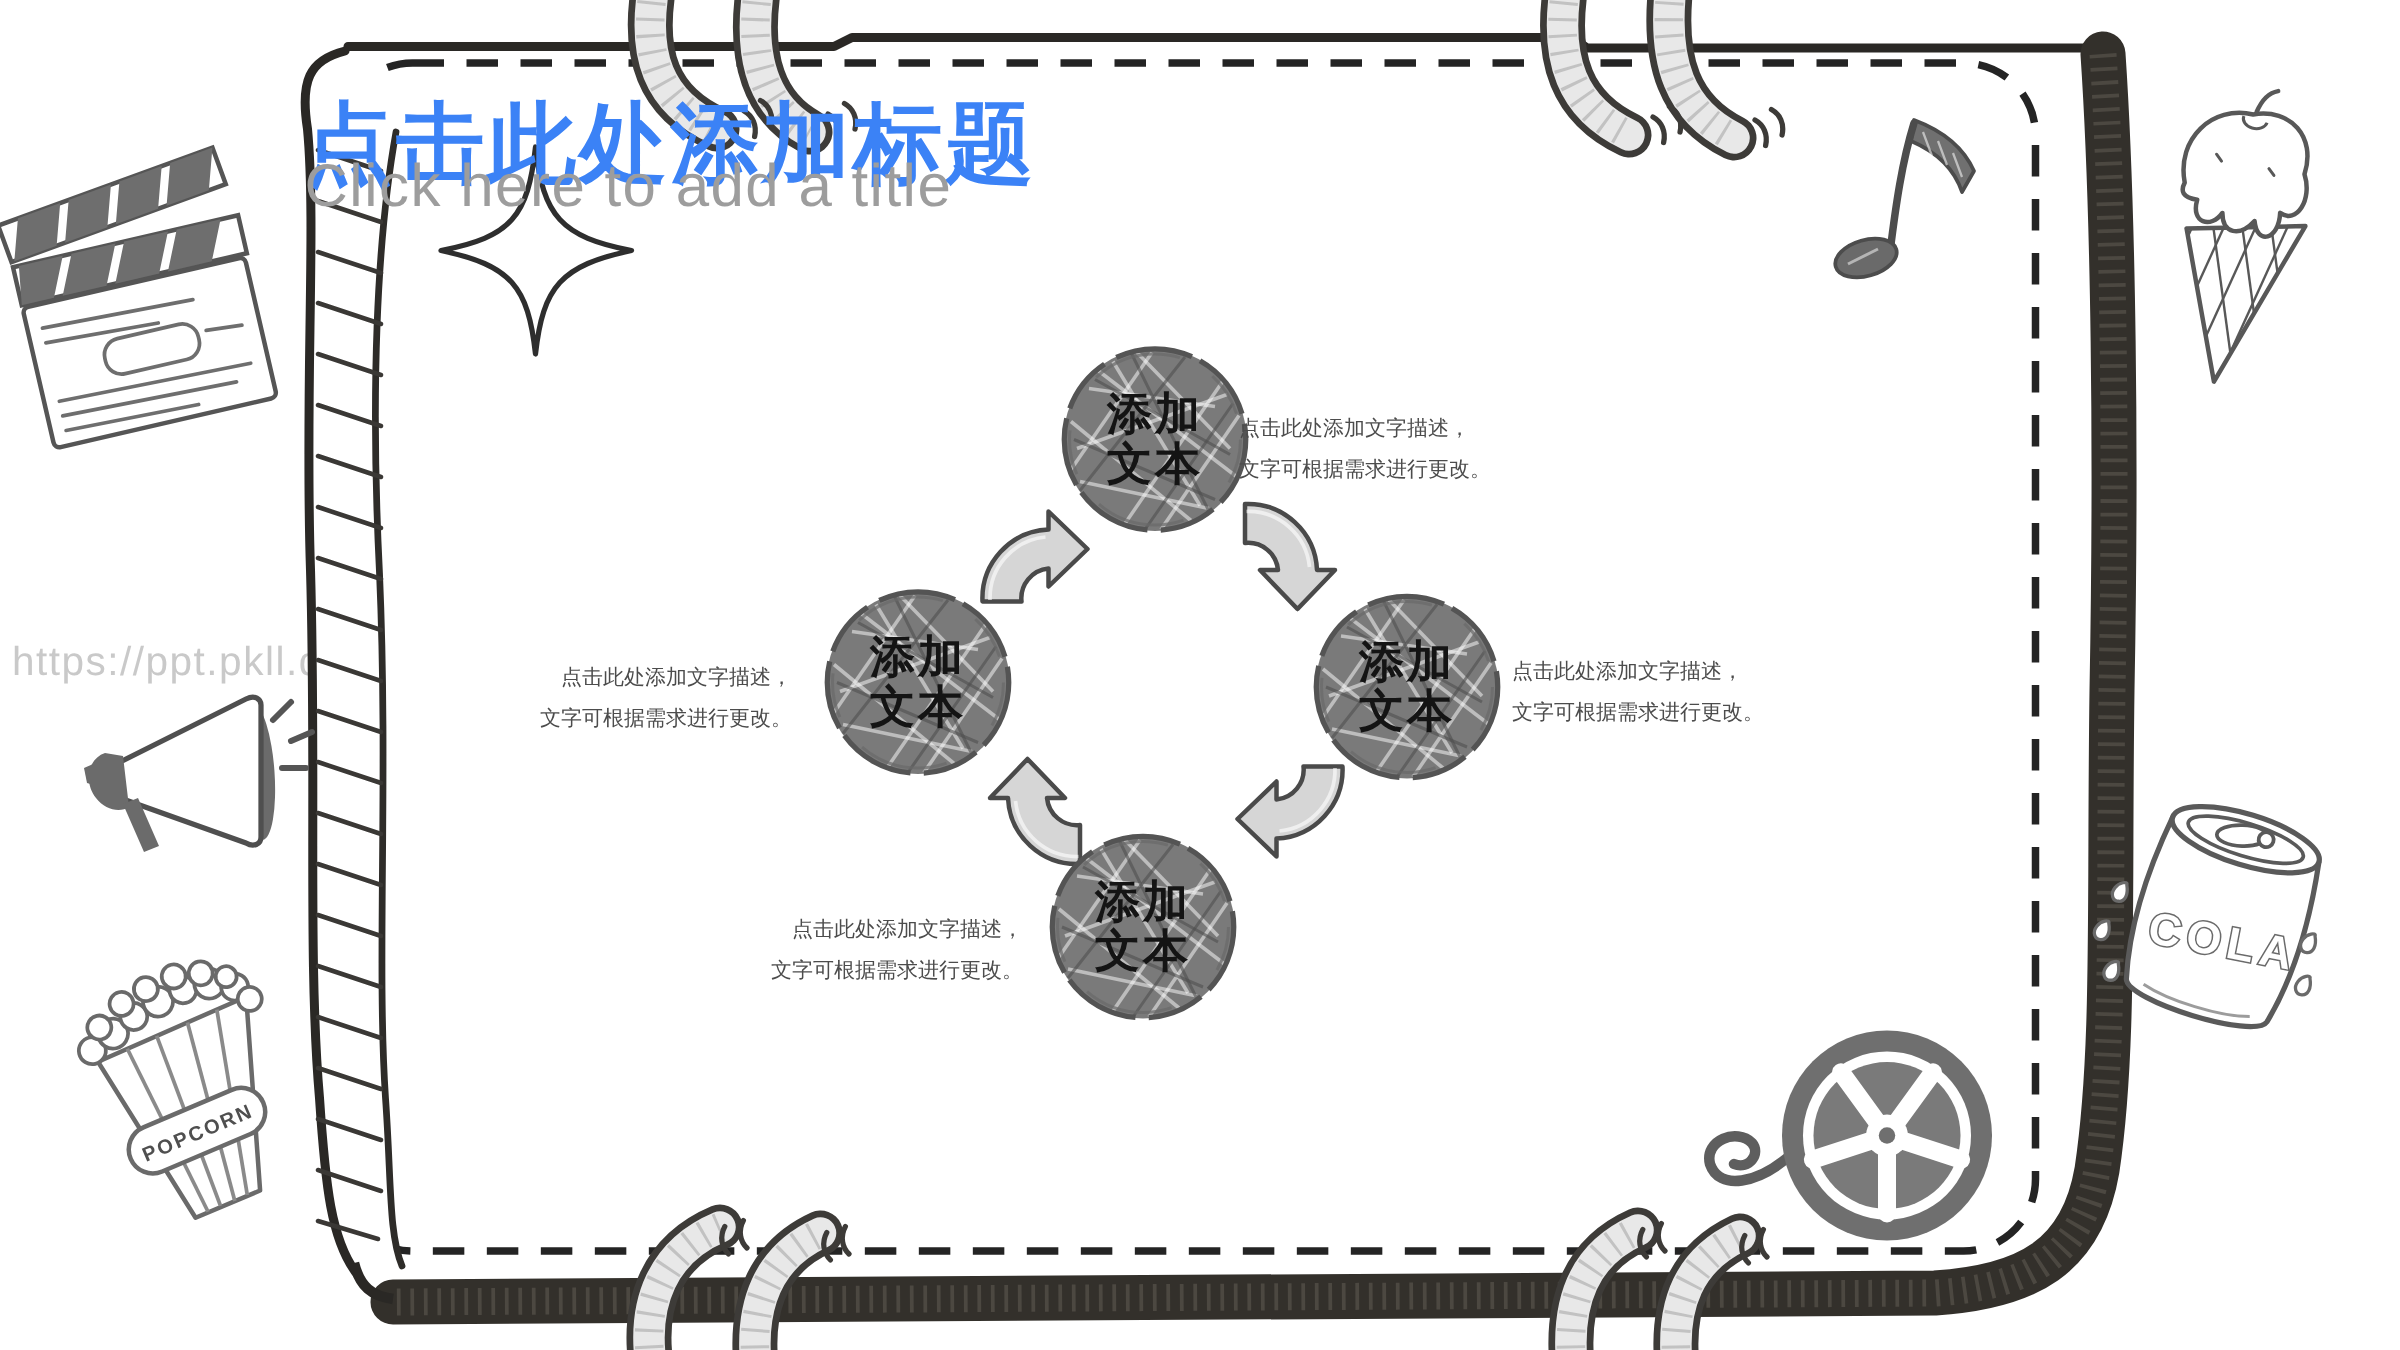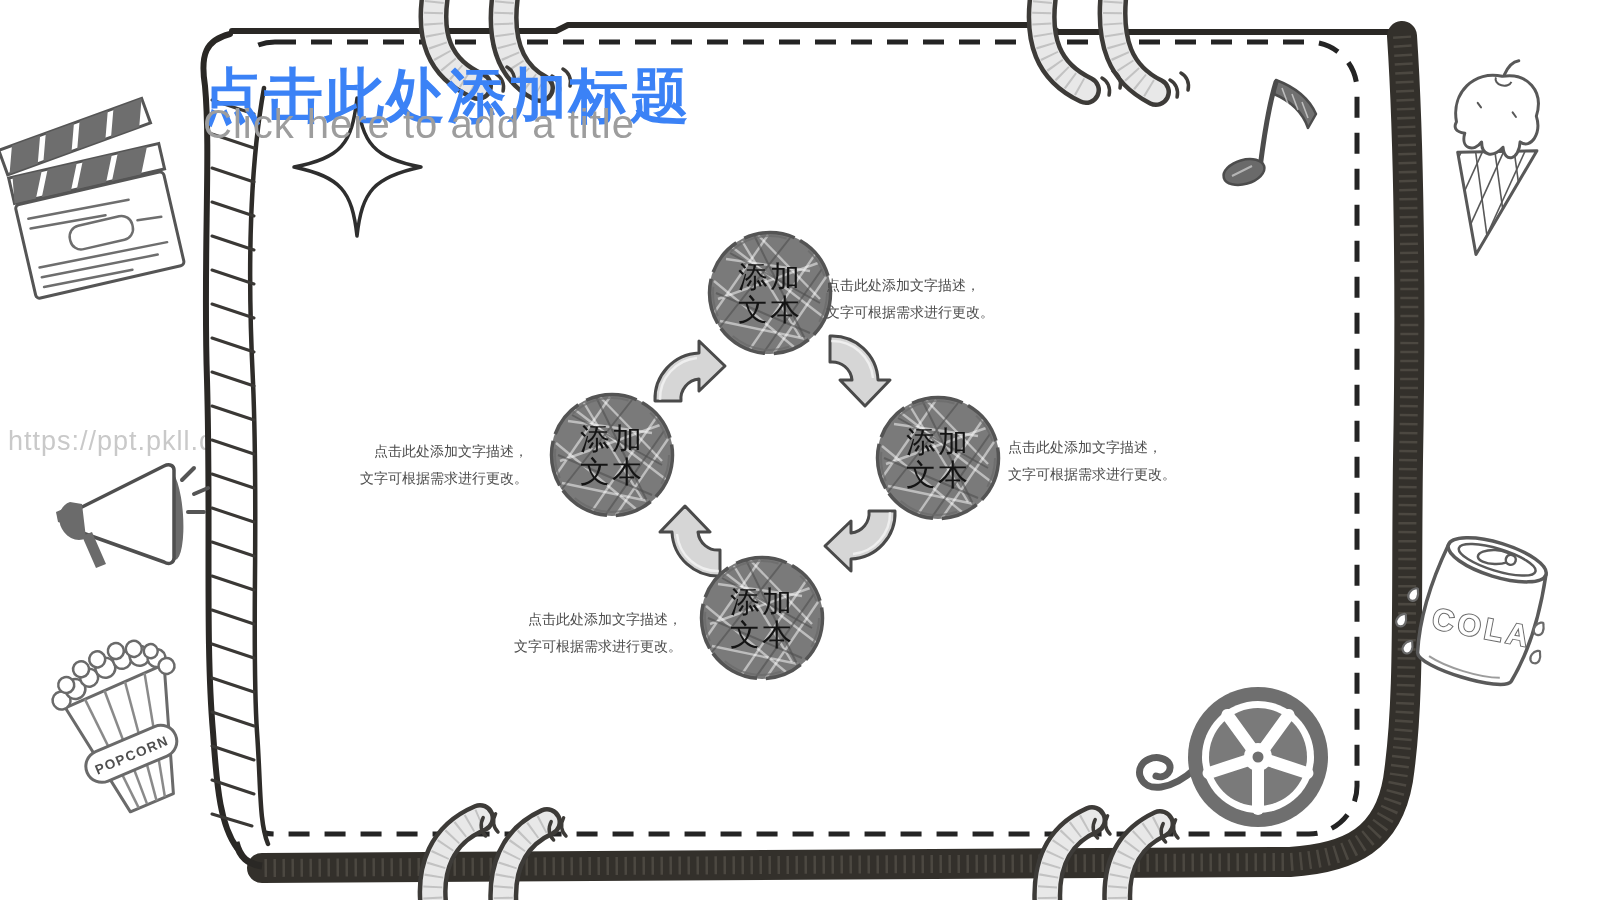--- a/index.html
+++ b/index.html
@@ -7,21 +7,21 @@
          font-family:"Liberation Sans",sans-serif;}
   .abs{position:absolute;}
   #artwork{position:absolute;left:0;top:0;z-index:2;}
   .txt{z-index:3;}
   #watermark{z-index:1;font-size:27px;color:#c9c9c9;letter-spacing:1px;}
   #title-main{left:203px;top:57px;width:1200px;text-align:left;
     font-family:"DejaVu Sans","Liberation Sans",sans-serif;
     font-size:59px;font-weight:800;color:#3b82f6;letter-spacing:2px;}
   #title-sub{left:203px;top:102px;width:1200px;text-align:left;
     font-size:40px;font-weight:400;color:#9d9d9d;letter-spacing:1px;}
-  .node-label{width:160px;text-align:center;font-size:30px;font-weight:400;
+  .node-label{width:160px;text-align:center;font-size:30px;font-weight:700;
     color:#141414;line-height:33px;letter-spacing:2px;}
   .node-label span{display:block;}
   .desc{font-size:14px;line-height:27px;color:#4c4c4c;}
 </style>
 </head>
 <body>
 
 <div id="slide">
 
   <div id="watermark" class="abs" style="left:8px;top:426px;">https://ppt.pkll.de</div>

